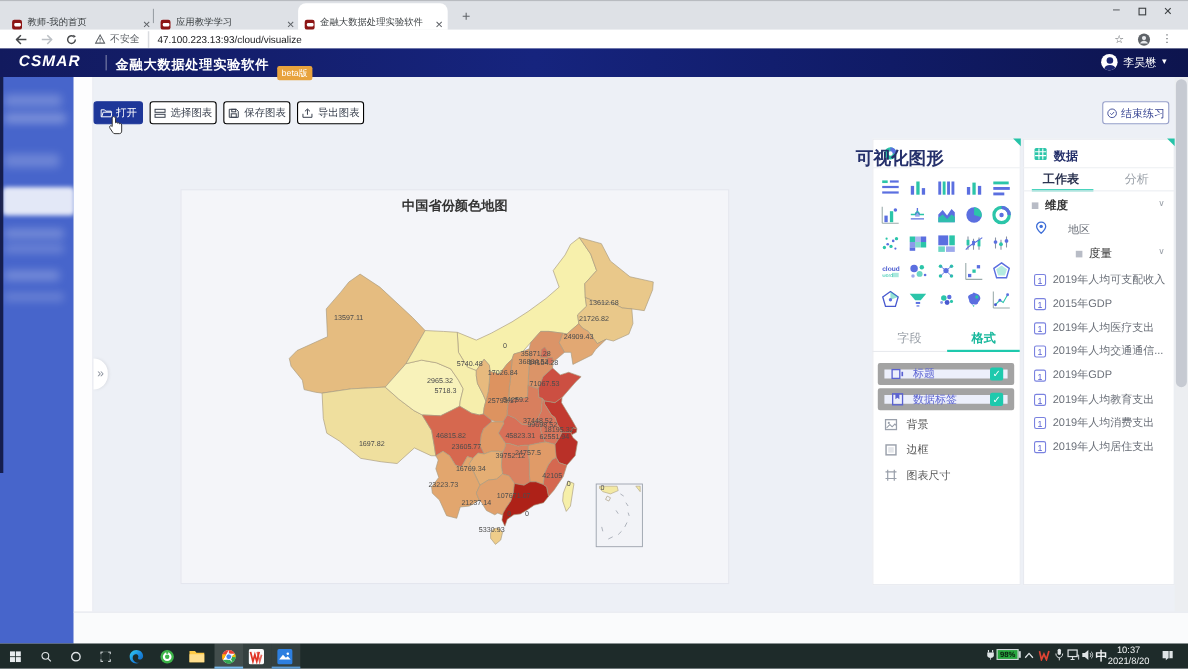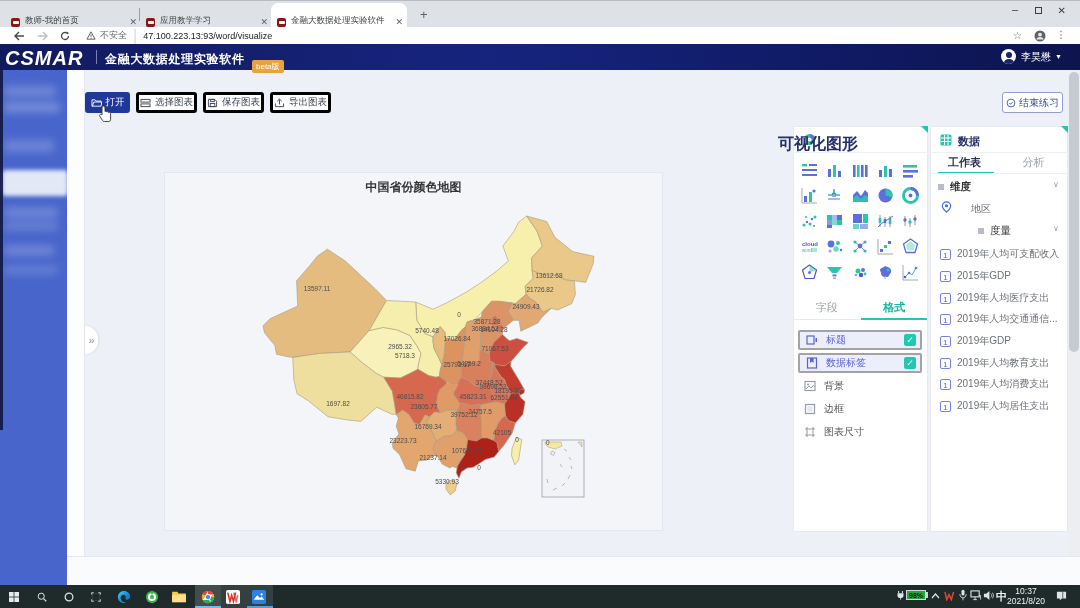--- a/index.html
+++ b/index.html
@@ -8,50 +8,50 @@
 .tab{top:3px;height:24px;font-size:8.5px;color:#3c4043;display:flex;align-items:flex-end}
 .tab .fav{width:9px;height:9px;background:#8c1515;border-radius:2px;margin-right:5px;position:relative}
 .tab .fav:after{content:"";position:absolute;left:1.5px;top:3px;width:6px;height:3px;background:#fff;border-radius:1px}
 .tab .x{margin-left:auto;color:#5f6368;font-size:9px}
 .tabsep{top:8px;width:1px;height:13px;background:#9aa0a6}
 #activetab{left:271px;top:3px;width:136px;height:24px;background:#fff;border-radius:7px 7px 0 0}
 #addrbar{left:0;top:27px;width:1080px;height:17px;background:#fff;display:flex;align-items:center;color:#5f6368}
 #addrbar .url{color:#202124;font-size:9px}
 
 #apphdr{left:0;top:44px;width:1080px;height:26px;background:linear-gradient(90deg,#121a5e 0%,#16247e 45%,#101b66 75%,#0d144e 100%)}
-#csmar{left:5px;top:47px;color:#fff;font-size:20px;font-weight:bold;font-style:italic;letter-spacing:1px}
+#csmar{left:17px;top:47px;color:#fff;font-size:14px;font-weight:bold;font-style:italic;letter-spacing:1px}
 #apptitle{left:105px;top:51px;color:#fff;font-size:12px;font-weight:bold;letter-spacing:0.7px}
 #beta{left:252px;top:60px;background:#e8a33d;color:#fff;font-size:8px;padding:1px 4px;border-radius:2px}
 #hdruser{right:18px;top:49px;color:#fff;font-size:10px;display:flex;align-items:center}
 .avatar{width:15px;height:15px;border-radius:50%;background:#fff;position:relative;overflow:hidden;margin-right:5px}
 .avatar:before{content:"";position:absolute;left:4.5px;top:2.5px;width:6px;height:6px;border-radius:50%;background:#1a2470}
 .avatar:after{content:"";position:absolute;left:2.5px;top:9.5px;width:10px;height:7px;border-radius:50% 50% 0 0;background:#1a2470}
 
 #dstrip{left:0;top:70px;width:3px;height:360px;background:rgba(13,18,56,.85);z-index:3}
 #sidebar{left:0;top:70px;width:67px;height:515px;background:#4765cb;overflow:hidden}
 .sbi{position:absolute;left:4px;border-radius:2px;background:rgba(255,255,255,.42);filter:blur(4px)}
 #sbactive{position:absolute;left:2px;top:100px;width:66px;height:26px;background:rgba(255,255,255,.85);border-radius:4px;filter:blur(2px)}
 #lpanel{left:67px;top:70px;width:18px;height:486px;background:#fdfdfe;border-right:1px solid #e4e7ee}
 #chev{left:85px;top:326px;width:13px;height:28px;background:#fff;border-radius:0 14px 14px 0;color:#8a909c;font-size:11px;line-height:28px;text-align:center;box-shadow:1px 0 3px rgba(0,0,0,.08)}
 
-.tbtn{top:92px;height:21px;white-space:nowrap;border:3px solid #000000;border-radius:3px;background:#fff;color:#39404e;font-size:9.5px;display:flex;align-items:center;justify-content:center;padding:0 4px}
+.tbtn{top:92px;height:21px;white-space:nowrap;border:1px solid #000000;border-radius:3px;background:#fff;color:#39404e;font-size:9.5px;display:flex;align-items:center;justify-content:center;padding:0 4px}
 .tbtn svg{margin-right:4px;flex:none}
 #btnopen{left:85px;width:45px;background:#1e3799;border-color:#1e3799;color:#fff}
 #btnend{left:1002px;top:92px;width:61px;height:21px;border:1px solid #959ec9;border-radius:3px;background:#fff;color:#3a4794;font-size:10px;display:flex;align-items:center;justify-content:center}
 
 #card{left:164px;top:172px;width:499px;height:359px;background:#f4f5f9;border:1px solid #e4e6ee}
 #cardtitle{left:164px;top:179px;width:499px;text-align:center;font-size:12px;font-weight:bold;color:#333}
 
 .panel{top:126px;height:406px;background:#fff}
 #panelA{left:793px;width:135px;border:1px solid #e8eaf0}
 #panelB{left:930px;width:138px;border:1px solid #e8eaf0}
 .fold{position:absolute;right:0;top:0;width:0;height:0;border-left:7px solid transparent;border-top:7px solid #26c3a8}
 
 .frow{position:absolute;left:798px;width:124px;white-space:nowrap;height:20px;display:flex;align-items:center;font-size:10px;color:#555}
-.frow.hl{background:#eceffb;border:2px solid #a3a3a3;border-radius:2px;color:#5a62d2}
+.frow.hl{background:#eceffb;border:6px solid #a3a3a3;border-radius:2px;color:#5a62d2}
 .fck{position:absolute;right:4px;width:12px;height:12px;background:#1ec9ad;border-radius:2px;color:#fff;font-size:9px;line-height:12px;text-align:center}
 
 .drow{position:absolute;left:8px;font-size:10px;color:#6b7079;display:flex;align-items:center}
 .dico{width:11px;height:11px;border:1px solid #7a82e0;border-radius:2px;color:#5a62d2;font-size:8px;line-height:11px;text-align:center;margin-right:6px;background:#fff}
 
 #sbtrack{left:1068px;top:70px;width:12px;height:510px;background:#eceef1}
 #sbthumb{left:1069px;top:72px;width:10px;height:280px;background:#c6cad2;border-radius:5px}
 
 #botwhite{left:67px;top:556px;width:1013px;height:29px;background:#fafbfc;border-top:1px solid #e4e7ee}
 
@@ -92,21 +92,21 @@
   <svg style="margin-left:12px;" width="10" height="10" viewBox="0 0 10 10">
       <path d="M8.5 5 A3.5 3.5 0 1 1 6.8 2" stroke="#46484b" stroke-width="1.3" fill="none"></path>
       <path d="M6.5 0.5 L9 2 6.8 3.5 Z" fill="#46484b"></path>
     </svg>
   <svg style="margin-left:16px;" width="10" height="9" viewBox="0 0 12 11">
       <path d="M6 1 L11 10 H1 Z" fill="none" stroke="#5f6368" stroke-width="1.2"></path>
       <path d="M6 4.2 v2.8 M6 8.3 v1" stroke="#5f6368" stroke-width="1.2"></path>
     </svg>
   <span style="margin-left:4px;font-size:9px;color:#5f6368;">不安全</span>
   <span style="margin-left:6px;color:#dadce0;">|</span>
-  <span class="url" style="margin-left:6px;">47.100.223.13:93/word/visualize</span>
+  <span class="url" style="margin-left:6px;">47.100.223.13:93/cloud/visualize</span>
   <span style="margin-left:auto;margin-right:58px;font-size:10px;color:#5f6368;">☆</span>
     <svg style="position:absolute;right:34px;top:2.5px;" width="12" height="12" viewBox="0 0 12 12">
       <circle cx="6" cy="6" r="5.5" fill="#5f6368"></circle>
       <circle cx="6" cy="4.6" r="1.9" fill="#e8eaed"></circle>
       <path d="M2.4 9.6 C3 7.8 4.4 7.1 6 7.1 s3 .7 3.6 2.5" fill="#e8eaed"></path>
     </svg>
     <span style="position:absolute;right:14px;top:2px;color:#5f6368;font-size:10px;letter-spacing:0;">⋮</span>
 </div>
 
 <div class="abs" id="apphdr"></div>

